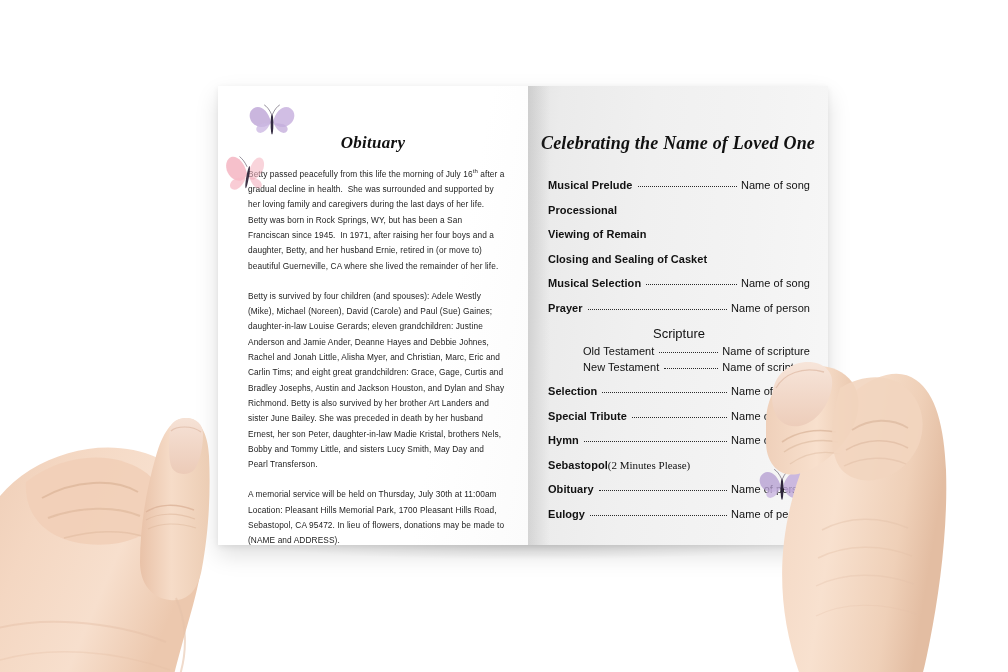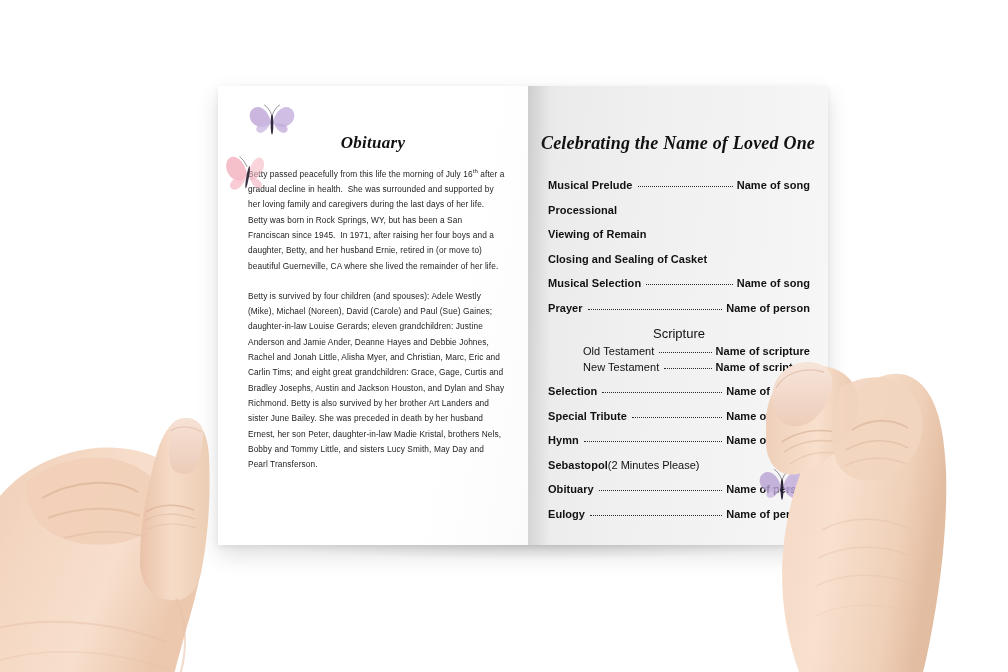--- a/index.html
+++ b/index.html
@@ -72,34 +72,34 @@
   .prog-list { margin:25px 18px 0 20px; }
 
   .prog-row {
     display:flex; align-items:baseline;
     font-size:11px;
     color:#111;
     margin-bottom:12.5px;
     white-space:nowrap;
   }
   .prog-row .lbl { font-weight:bold; letter-spacing:.05px; }
-  .prog-row .lbl-note { font-weight:normal; }
+  .prog-row .lbl-note { font-weight:normal;font-family:Liberation Serif, serif; }
   .prog-row .leader {
     flex:1 1 auto;
     margin:0 4px 0 5px;
     position:relative;
     height:8px;
   }
   .prog-row .leader::after {
     content:"";
     position:absolute;
     left:0; right:0; bottom:2px;
     border-bottom:1px dotted #2a2a2a;
   }
-  .prog-row .val { font-weight:bold; letter-spacing:.05px; }
+  .prog-row .val { font-weight:normal; letter-spacing:.05px; }
 
   .prog-group-head { font-weight:normal; font-size:13px; color:#111; margin-bottom:4px;text-align:center; }
   .prog-sub { margin-left:35px; }
   .prog-sub .prog-row { margin-bottom:3.5px; }
   .prog-sub .lbl { font-weight:normal; }
 
   
   .butterfly { position:absolute; pointer-events:none; }
   .bf-purple-top { left:28px; top:14px; width:52px; height:42px; }
   .bf-pink-left  { left:6px;  top:63px; width:44px; height:54px; }
@@ -149,20 +149,21 @@
           <ellipse cx="43" cy="52" rx="2.4" ry="21" fill="#2a1f33" transform="rotate(10 43 52)"></ellipse>
           <path d="M42 33 C38 24, 33 18, 28 14" stroke="#2a2036" stroke-width="1" fill="none"></path>
         </g>
       </svg>
 
       <h1 class="obit-title">Obituary</h1>
 
       <div class="obit-body">
         <p>Betty passed peacefully from this life the morning of July 16<sup>th</sup> after a gradual decline in health.&nbsp; She was surrounded and supported by her loving family and caregivers during the last days of her life.&nbsp; Betty was born in Rock Springs, WY, but has been a San Franciscan since 1945.&nbsp; In 1971, after raising her four boys and a daughter, Betty, and her husband Ernie, retired in (or move to) beautiful Guerneville, CA where she lived the remainder of her life.</p>
         <p>Betty is survived by four children (and spouses): Adele Westly (Mike), Michael (Noreen), David (Carole) and Paul (Sue) Gaines;  daughter-in-law Louise Gerards;  eleven grandchildren: Justine Anderson and Jamie Ander, Deanne Hayes and Debbie Johnes, Rachel and Jonah Little, Alisha Myer, and Christian, Marc, Eric and Carlin Tims;  and eight great grandchildren: Grace, Gage, Curtis and Bradley Josephs, Austin and Jackson Houston, and Dylan and Shay Richmond. Betty is also survived by her brother Art Landers and sister June Bailey.  She was preceded in death by her husband Ernest, her son Peter, daughter-in-law Madie Kristal, brothers Nels, Bobby and Tommy Little, and sisters Lucy Smith, May Day and Pearl Transferson.</p>
+        <p>A memorial service will be held on Thursday, July 30th at 11:00am   Location:  Pleasant Hills Memorial Park, 1700 Pleasant Hills Road, Sebastopol, CA 95472.  In lieu of flowers, donations may be made to (NAME and ADDRESS).</p>
       </div>
     </div>
 
     <div class="panel-right">
 
       <h1 class="prog-title">Celebrating the Name of Loved One</h1>
 
       <div class="prog-list">
 
         <div class="prog-row">

